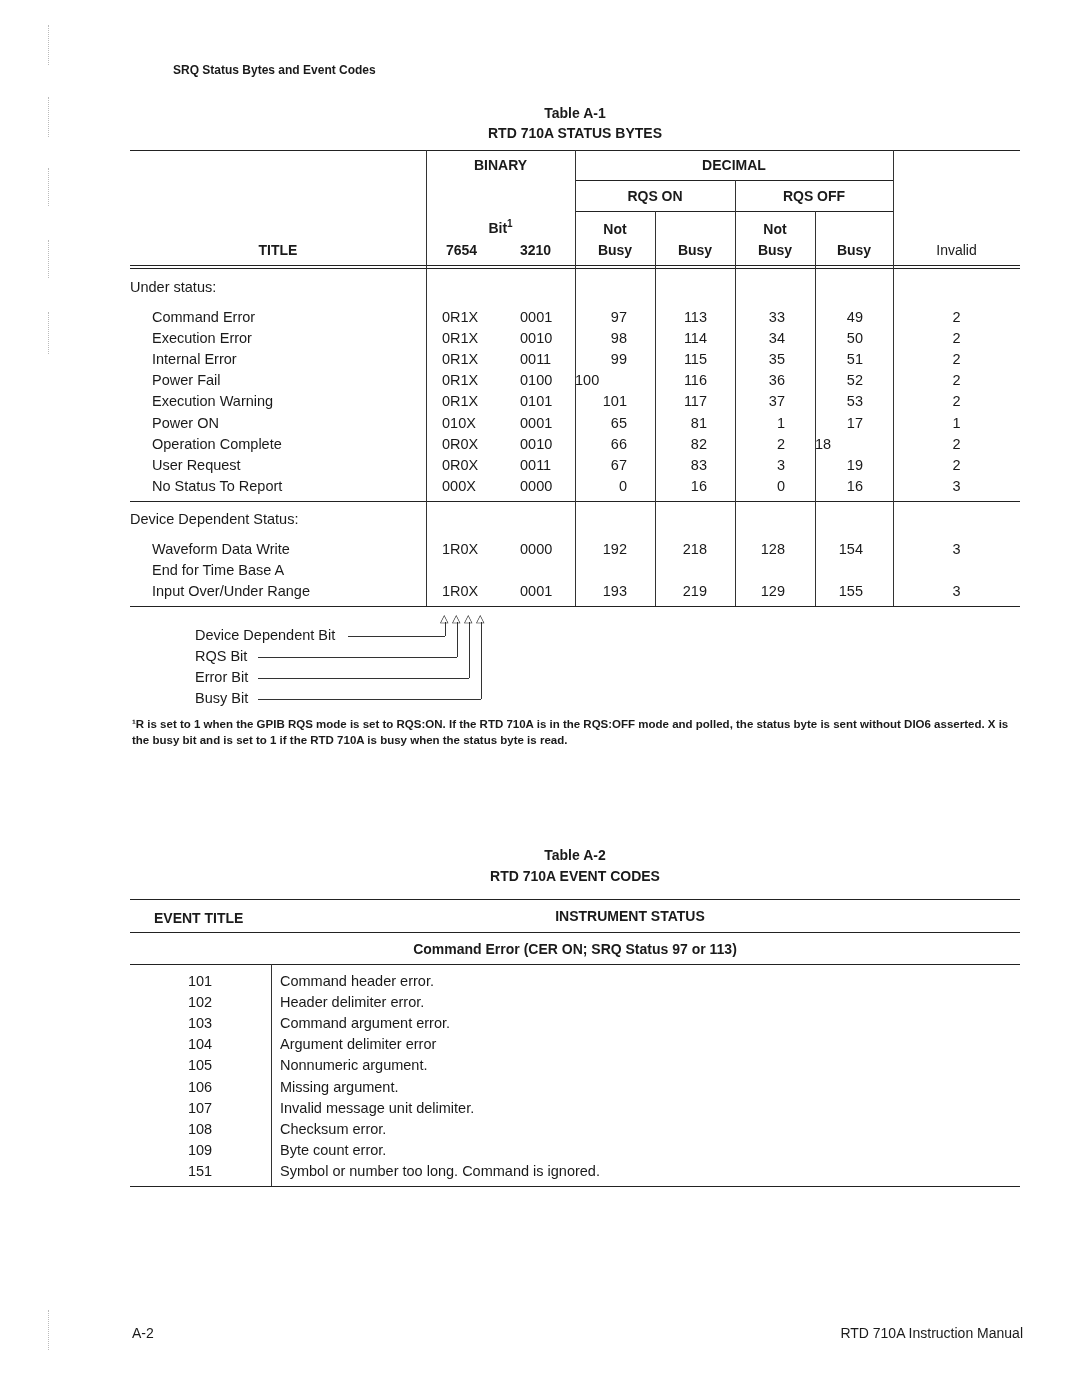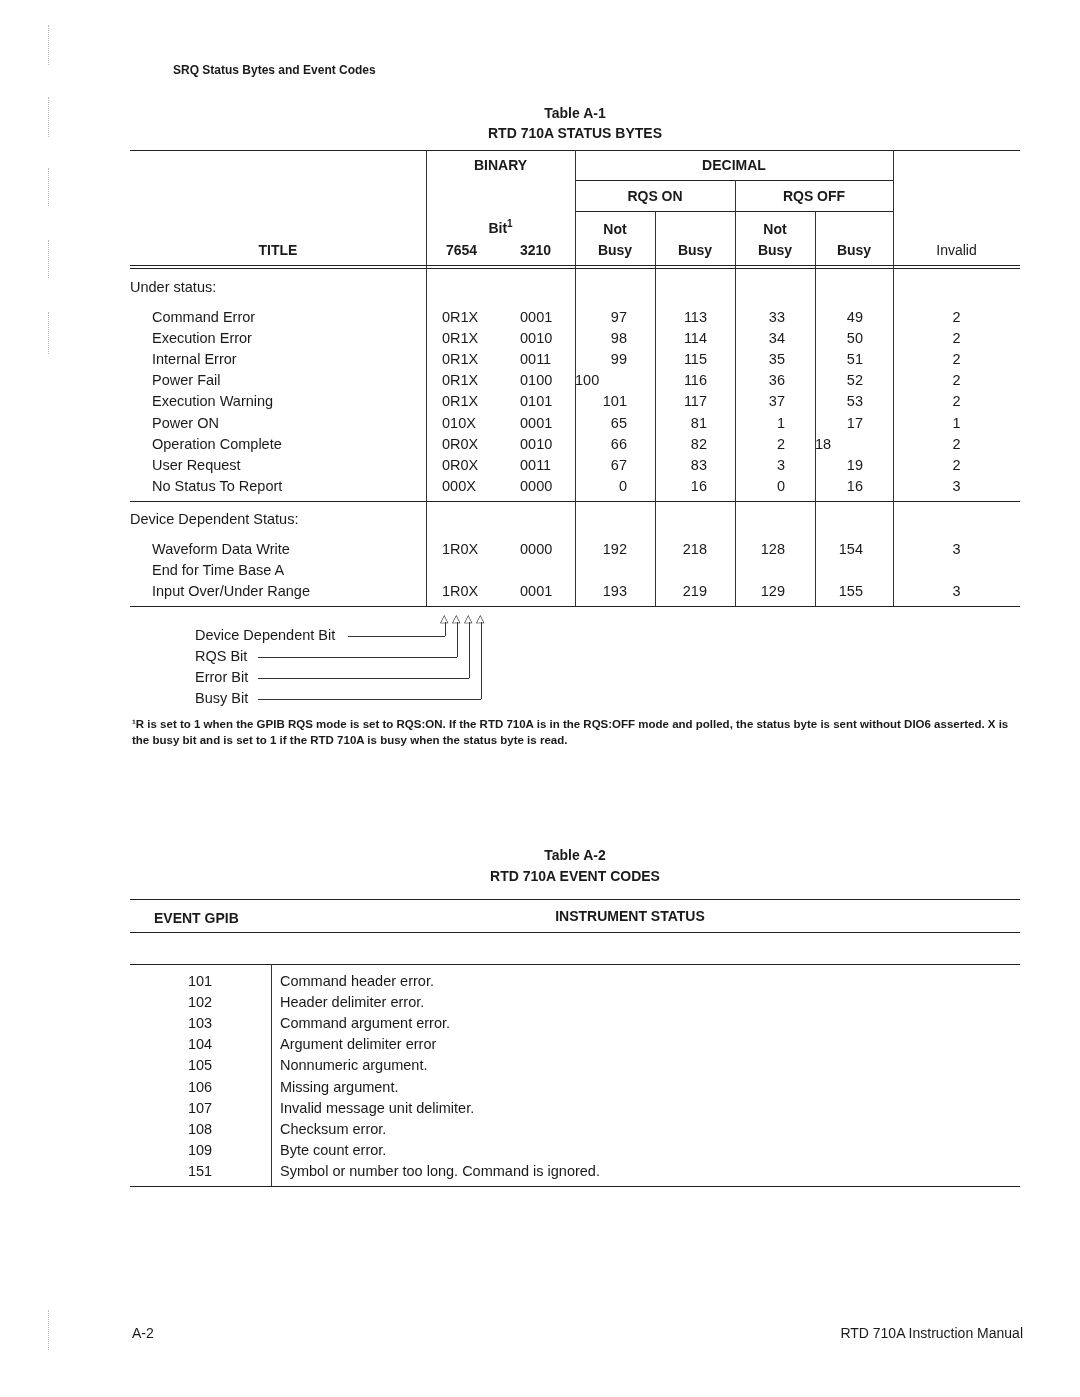--- a/index.html
+++ b/index.html
@@ -246,22 +246,23 @@
 <div class="abs tcap tcap1" style="top:847px;">Table A-2</div>
 <div class="abs tcap tcap1" style="top:868px;">RTD 710A EVENT CODES</div>
 
 <div class="abs" style="left:130px;top:899px;width:890px;height:290px;">
   <div class="hline" style="left:0;top:0;width:890px;"></div>
   <div class="hline" style="left:0;top:33px;width:890px;"></div>
   <div class="hline" style="left:0;top:65px;width:890px;"></div>
   <div class="hline" style="left:0;top:287px;width:890px;"></div>
   <div class="vline" style="left:141px;top:65px;height:222px;"></div>
 
-  <div class="cell hdr" style="left:24px;top:11px;">EVENT GPIB</div>
+  <div class="cell hdr" style="left:24px;top:11px;">EVENT TITLE</div>
   <div class="cell hdr c" style="left:300px;width:400px;top:9px;">INSTRUMENT STATUS</div>
+  <div class="cell hdr c" style="left:0;width:890px;top:42px;">Command Error (CER ON; SRQ Status 97 or 113)</div>
 </div>
 <div id="evrows">
     <div class="ev-row" style="top: 973px;">
       <span class="ev-code">101</span>
       <span class="ev-desc">Command header error.</span>
     </div>
     <div class="ev-row" style="top: 994.1px;">
       <span class="ev-code">102</span>
       <span class="ev-desc">Header delimiter error.</span>
     </div>

